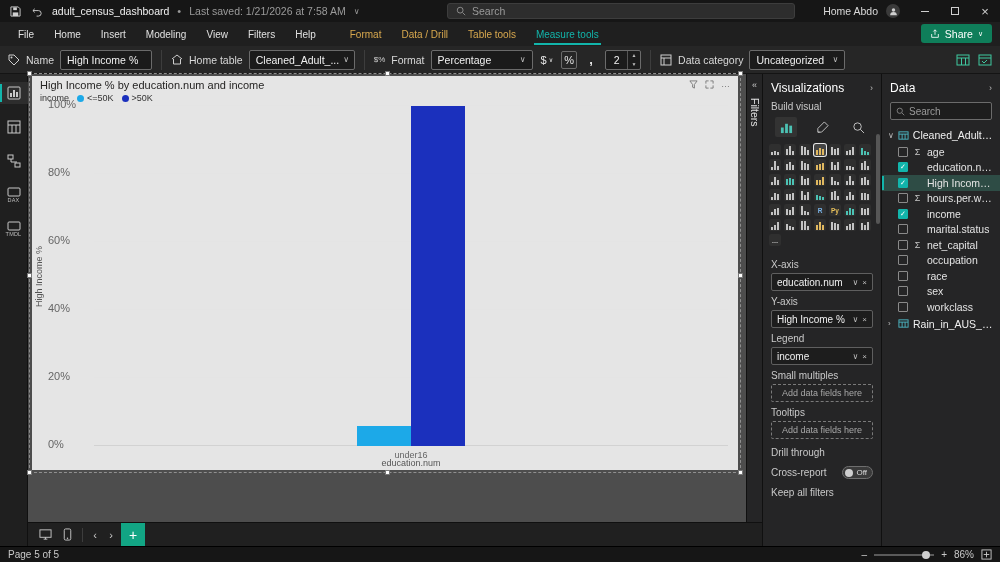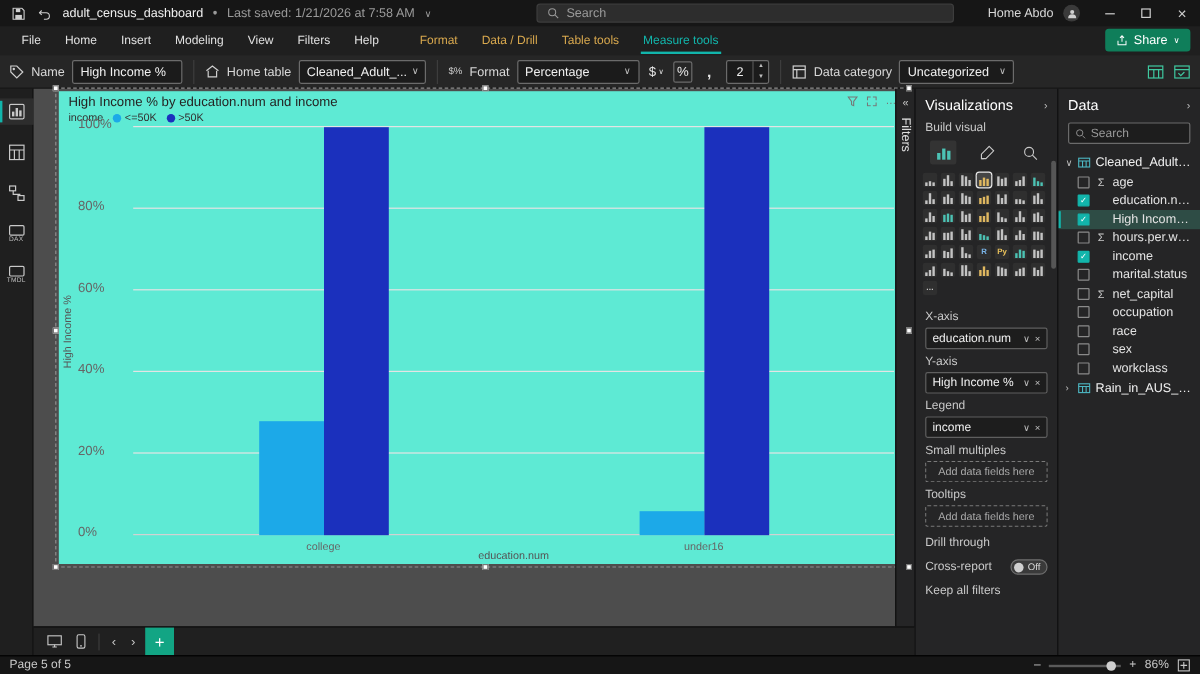--- a/index.html
+++ b/index.html
@@ -59,21 +59,21 @@
 
   
   #left-rail{position:absolute;top:74px;left:0;width:28px;bottom:16px;background:#1f1f1f;border-right:1px solid #101010;display:flex;flex-direction:column;align-items:center;padding-top:8px;gap:12px}
   .rail-item{width:28px;height:22px;display:flex;flex-direction:column;align-items:center;justify-content:center;color:#c9c9c9;position:relative}
   .rail-item.active::before{content:"";position:absolute;left:0;top:2px;bottom:2px;width:2px;background:var(--accent-teal)}
   .rail-item.active{background:#2d2d2d}
   .rail-lbl{font-size:5.5px;color:#bdbdbd;letter-spacing:.2px}
 
   
   #canvas{position:absolute;top:74px;left:28px;width:718px;height:448px;background:#4d4d4d}
-  #report-page{position:absolute;left:21px;top:2px;width:706px;height:394px;background:#5eead4;outline:1px dashed #8f8f8f;outline-offset:2px}
+  #report-page{position:absolute;left:4px;top:2px;width:706px;height:394px;background:#e5e5e5;outline:1px dashed #8f8f8f;outline-offset:2px}
   .sel-h{position:absolute;width:5px;height:5px;background:#fff;border:1px solid #777;z-index:5}
   .chart-title{position:absolute;left:8px;top:3px;font-size:11px;color:#252423}
   #legend{position:absolute;left:8px;top:17px;display:flex;align-items:center;gap:8px;font-size:9px;color:#333}
   .leg-item{display:flex;align-items:center;gap:3px}
   .leg-dot{width:7px;height:7px;border-radius:50%}
   .visual-icons{position:absolute;right:8px;top:3px;display:flex;gap:7px;color:#666;align-items:center}
   #plot-area{position:absolute;left:62px;top:30px;width:634px;height:340px}
   .gridline{position:absolute;left:0;right:0;height:1px;background:#e4e4e4;z-index:1}
   .gridline.zero{background:#d2d2d2}
   .ytick{position:absolute;left:-46px;width:40px;font-size:11px;color:#666}
@@ -384,25 +384,20 @@
           <div class="gridline" style="bottom: 40%;"></div>
           <div class="ytick" style="bottom: calc(40% - 4px);">40%</div>
           <div class="gridline" style="bottom: 60%;"></div>
           <div class="ytick" style="bottom: calc(60% - 4px);">60%</div>
           <div class="gridline" style="bottom: 80%;"></div>
           <div class="ytick" style="bottom: calc(80% - 4px);">80%</div>
           <div class="gridline" style="bottom: 100%;"></div>
           <div class="ytick" style="bottom: calc(100% - 4px);">100%</div>
           <div class="bar-groups">
             <div class="bar-group">
-              <div class="bar" style="height: 28%; background: rgb(28, 169, 232);"></div>
-              <div class="bar" style="height: 100%; background: rgb(27, 48, 189);"></div>
-              <div class="xtick">college</div>
-            </div>
-            <div class="bar-group">
               <div class="bar" style="height: 6%; background: rgb(28, 169, 232);"></div>
               <div class="bar" style="height: 100%; background: rgb(27, 48, 189);"></div>
               <div class="xtick">under16</div>
             </div>
           </div>
         </div>
       <div id="xlabel">education.num</div>
     </div>
   </div>
 

